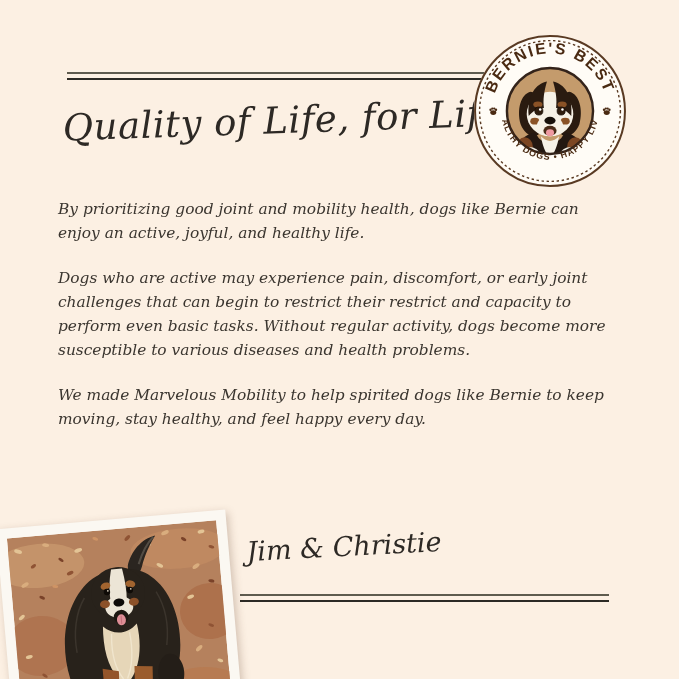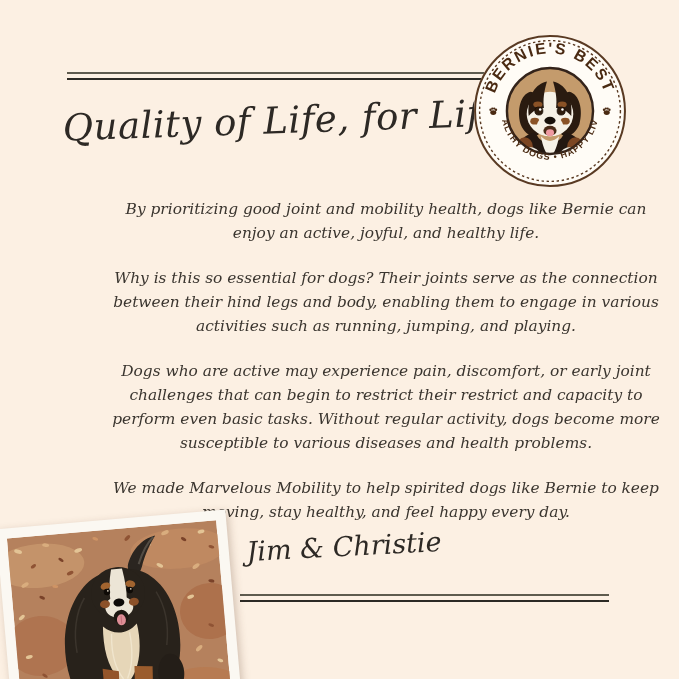--- a/index.html
+++ b/index.html
@@ -5,22 +5,22 @@
   html,body{margin:0;padding:0;background:#fcf0e3;}
   .canvas{position:relative;width:679px;height:679px;background:#fcf0e3;overflow:hidden;
           font-family:"DejaVu Serif", serif;}
   .rule{position:absolute;height:8px;box-sizing:border-box;
         border-top:2px solid #5e5b4e;border-bottom:2px solid #2c2a25;}
   .rule-top{left:67px;top:72px;width:495px;z-index:1;}
   .rule-bottom{left:240px;top:594px;width:369px;z-index:1;}
   .headline{position:absolute;left:46px;top:100px;width:474px;text-align:center;
             font-style:italic;font-size:37px;line-height:1.15;color:#2d2925;
             letter-spacing:.5px;transform:rotate(-2deg);z-index:2;}
-  .paragraphs{position:absolute;left:58px;top:197px;width:562px;text-align:center;
-              font-style:italic;font-size:15.4px;line-height:24px;color:#3a352f;z-index:2;margin-left:47px;}
+  .paragraphs{position:absolute;left:58px;top:197px;width:562px;
+              font-style:italic;font-size:15.4px;line-height:24px;color:#3a352f;z-index:2;}
   .paragraphs p{margin:0 0 21px 0;}
   .signature{position:absolute;left:234px;top:531px;width:220px;text-align:center;
              font-style:italic;font-size:27px;color:#2d2925;transform:rotate(-3deg);z-index:2;}
   .badge{position:absolute;left:472px;top:33px;width:156px;height:156px;z-index:3;}
   .polaroid{position:absolute;left:5px;top:519px;width:230px;height:215px;z-index:4;
             background:#fbf8f2;padding:10px;box-sizing:border-box;
             transform:rotate(-5deg);transform-origin:50% 50%;
             box-shadow:2px 3px 9px rgba(92,58,35,.28);}
   .polaroid svg{display:block;width:210px;height:195px;}
 </style>
@@ -94,21 +94,20 @@
         <circle cx="-2.7" cy="-1.2" r="1.15"></circle>
           <circle cx="-0.95" cy="-2.4" r="1.15"></circle>
         <circle cx="0.95" cy="-2.4" r="1.15"></circle>
           <circle cx="2.7" cy="-1.2" r="1.15"></circle>
       </g>
     </svg>
   </div>
 
   <div class="paragraphs">
     <p>By prioritizing good joint and mobility health, dogs like Bernie can enjoy an active, joyful, and healthy life.</p>
-    <p>Why is this so essential for dogs? Their joints serve as the connection between their hind legs and body, enabling them to engage in various activities such as running, jumping, and playing.</p>
     <p>Dogs who are active may experience pain, discomfort, or early joint challenges that can begin to restrict their restrict and capacity to perform even basic tasks. Without regular activity, dogs become more susceptible to various diseases and health problems.</p>
     <p>We made Marvelous Mobility to help spirited dogs like Bernie to keep moving, stay healthy, and feel happy every day.</p>
   </div>
 
   <div class="signature">Jim &amp; Christie</div>
 
   <div class="rule rule-bottom"></div>
 
   <div class="polaroid">
     <svg viewBox="0 0 210 195" xmlns="http://www.w3.org/2000/svg">

